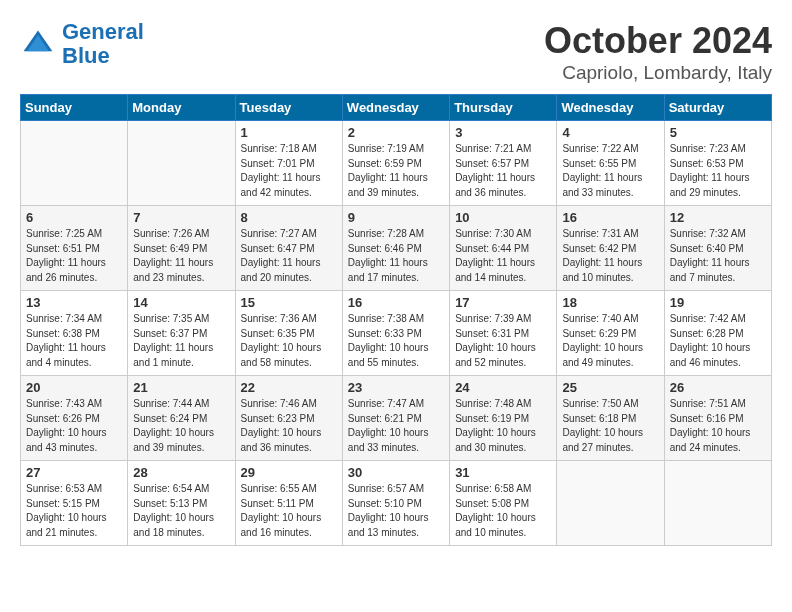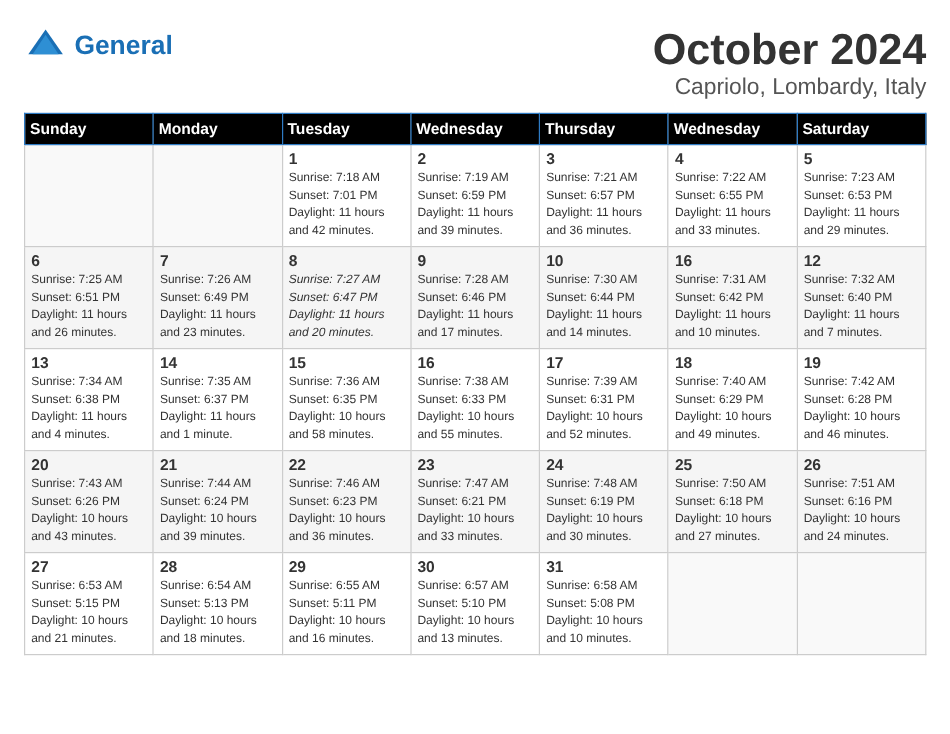--- a/index.html
+++ b/index.html
@@ -45,21 +45,21 @@
     .calendar-subtitle {
       font-size: 19px;
       color: #555;
     }
     table {
       width: 100%;
       border-collapse: collapse;
       table-layout: fixed;
     }
     th {
-      background-color: #000000;
+      background-color: #0369a1;
       color: #fff;
       font-size: 13px;
       font-weight: bold;
       padding: 5px 4px;
       text-align: left;
       border: 1px solid #2e7bc4;
     }
     td {
       border: 1px solid #ccc;
       vertical-align: top;
@@ -94,20 +94,21 @@
 <body>
 
 <div class="header">
   <div class="logo">
     <svg class="logo-icon" viewBox="0 0 40 40" xmlns="http://www.w3.org/2000/svg">
       <polygon points="20,5 36,28 4,28" fill="#1a6fb5"></polygon>
       <polygon points="20,10 32,28 8,28" fill="#2e8fd4"></polygon>
     </svg>
     <div class="logo-text">
       <div><span>General</span></div>
+      <div><span style="color:#1a6fb5">Blue</span></div>
     </div>
   </div>
   <div class="title-block">
     <div class="calendar-title">October 2024</div>
     <div class="calendar-subtitle">Capriolo, Lombardy, Italy</div>
   </div>
 </div>
 
 <table>
   <thead>
@@ -164,21 +165,21 @@
 Daylight: 11 hours and 26 minutes.</div>
         </td>
         <td>
           <span class="day-num">7</span>
           <div class="day-info" style="white-space: pre-line;">Sunrise: 7:26 AM
 Sunset: 6:49 PM
 Daylight: 11 hours and 23 minutes.</div>
         </td>
         <td>
           <span class="day-num">8</span>
-          <div class="day-info" style="white-space: pre-line; font-style: italic;">Sunrise: 7:27 AM
+          <div class="day-info" style="white-space: pre-line;">Sunrise: 7:27 AM
 Sunset: 6:47 PM
 Daylight: 11 hours and 20 minutes.</div>
         </td>
         <td>
           <span class="day-num">9</span>
           <div class="day-info" style="white-space: pre-line;">Sunrise: 7:28 AM
 Sunset: 6:46 PM
 Daylight: 11 hours and 17 minutes.</div>
         </td>
         <td>

